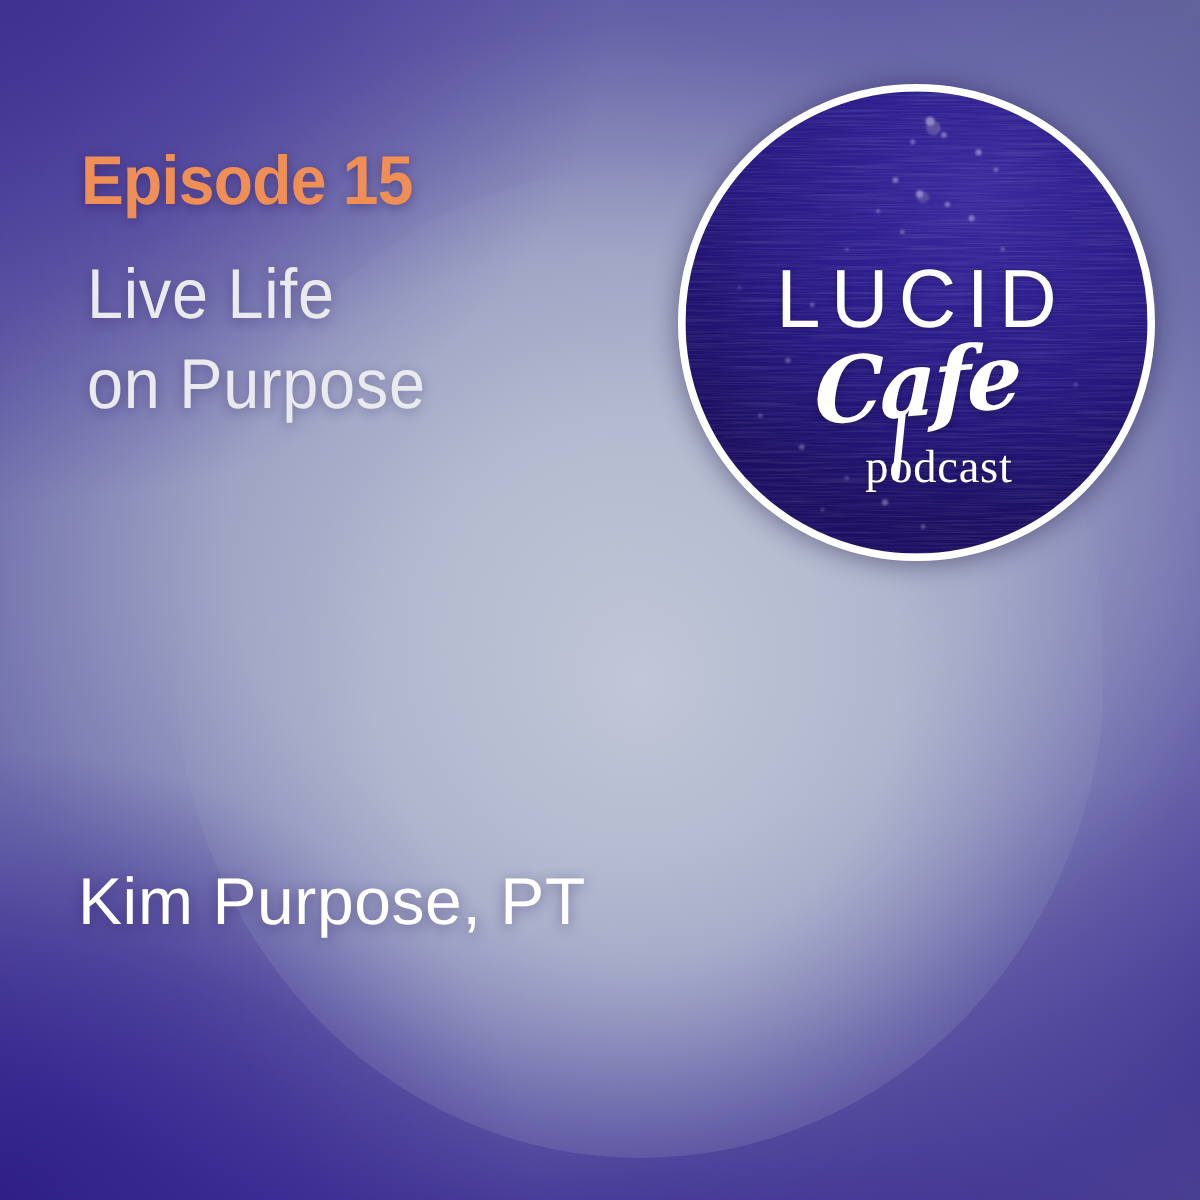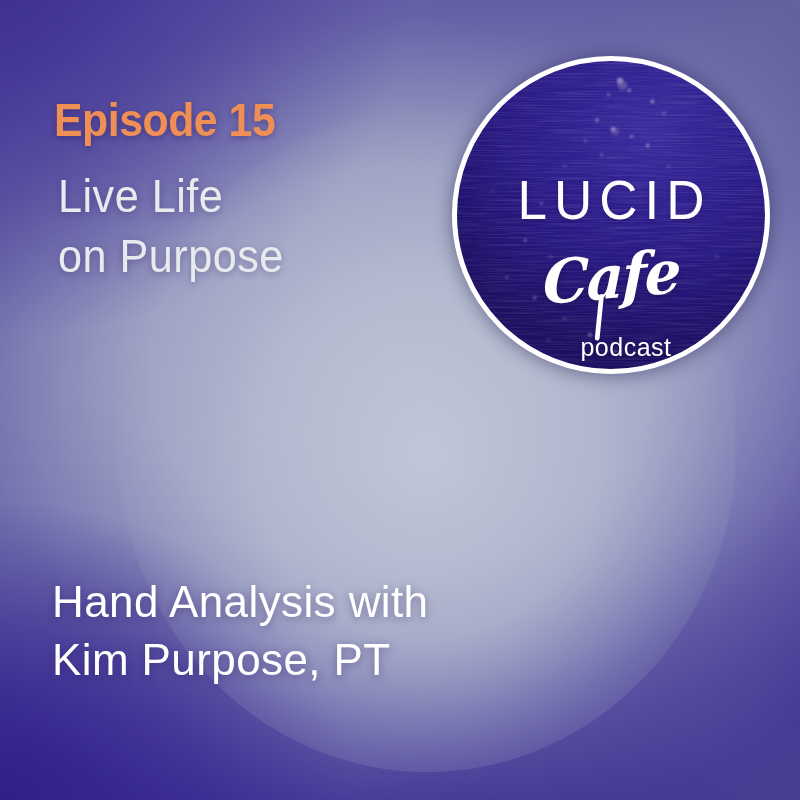--- a/index.html
+++ b/index.html
@@ -63,21 +63,20 @@
   }
   .badge-texture{
     position:absolute;inset:-10%;
     opacity:.5;
   }
   .badge-inner{
     position:absolute;inset:0;
     display:flex;flex-direction:column;
     align-items:center;justify-content:flex-start;
     padding-top:112px;
-    gap:20px;
   }
   .logo-lucid{
     color:#fdfdff;
     font-family:"Liberation Sans", sans-serif;
     font-size:53px;
     font-weight:300;
     letter-spacing:7px;
     line-height:1;
     text-indent:7px;
     transform:scaleY(1.04);
@@ -99,22 +98,22 @@
   .logo-cafe .tail{
     position:absolute;
     left:40%;top:46px;
     width:5px;height:46px;
     background:#ffffff;
     border-radius:3px;
     transform:rotate(5deg);
   }
   .logo-podcast{
     color:#ffffff;
-    font-family:Liberation Sans, sans-serif;
-    font-size:25px;
+    font-family:Liberation Serif, serif;
+    font-size:31px;
     font-weight:300;
     letter-spacing:.5px;
     margin-top:6px;
     margin-left:30px;
     text-shadow:0 1px 4px rgba(0,0,0,.25);
   }
 
   
   #episode-label{
     position:absolute;
@@ -392,17 +391,16 @@
       <div class="logo-lucid">LUCID</div>
       <div class="logo-cafe">
         <span>Cafe</span>
         <span class="tail"></span>
       </div>
       <div class="logo-podcast">podcast</div>
     </div>
   </div>
 
   <div id="episode-title">
-    <span class="ti-line">Hand Analysis with</span>
     <span class="ti-line">Kim Purpose, PT</span>
   </div>
 
 </div>
 
 </body></html>

